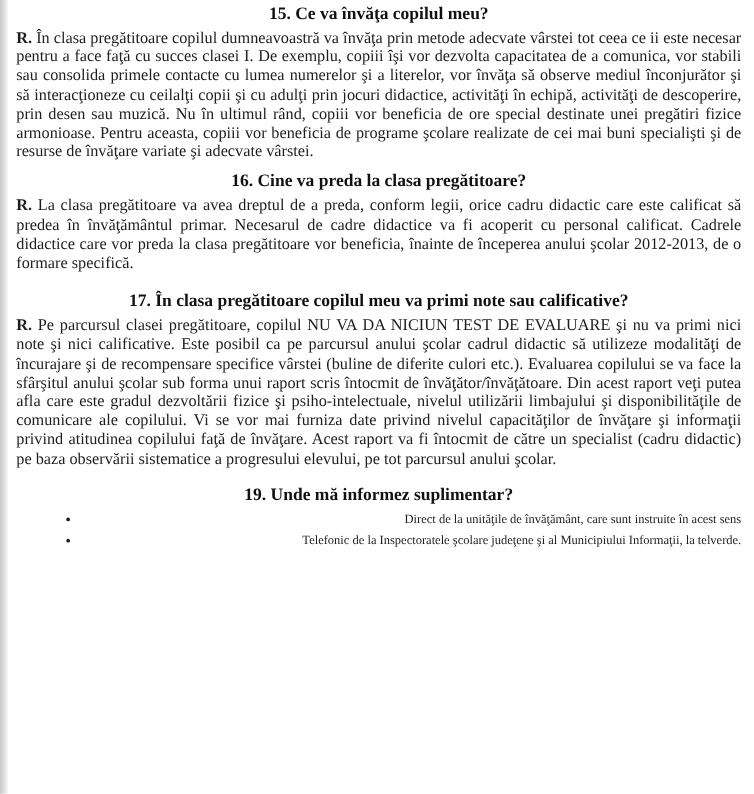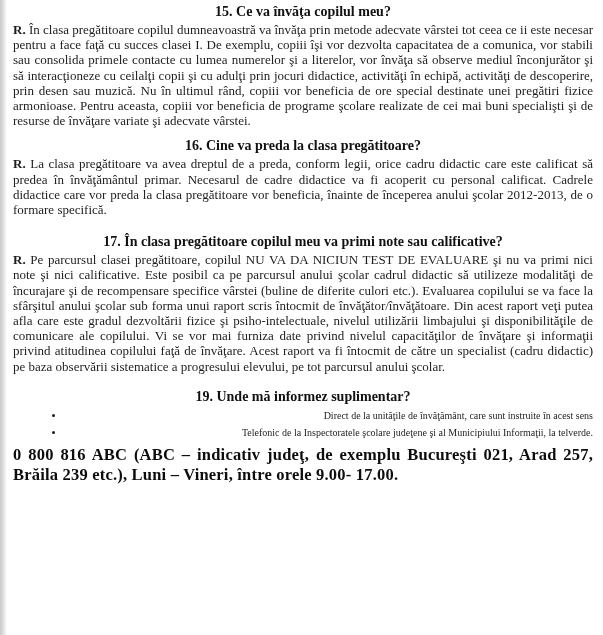--- a/index.html
+++ b/index.html
@@ -93,16 +93,15 @@
 
   <div>
   </div>
 
   <div>
     <h3 class="section-title gap-e">19. Unde mă informez suplimentar?</h3>
     <ul class="bullet-list">
       <li>Direct de la unităţile de învăţământ, care sunt instruite în acest sens</li>
       <li>Telefonic de la Inspectoratele şcolare judeţene şi al Municipiului Informaţii, la telverde.</li>
     </ul>
-    <p class="bold-note">0 800 816 ABC (ABC – indicativ judeţ, de exemplu Bucureşti 021, Arad 257, Brăila 239 etc.), Luni – Vineri, între orele 9.00- 17.00.</p>
   </div>
 
 </div>
 
 </body></html>

